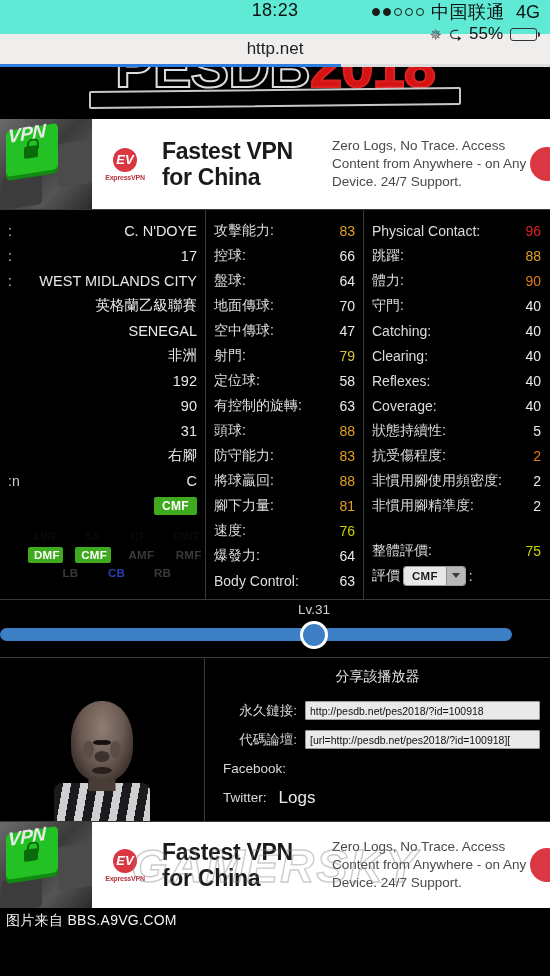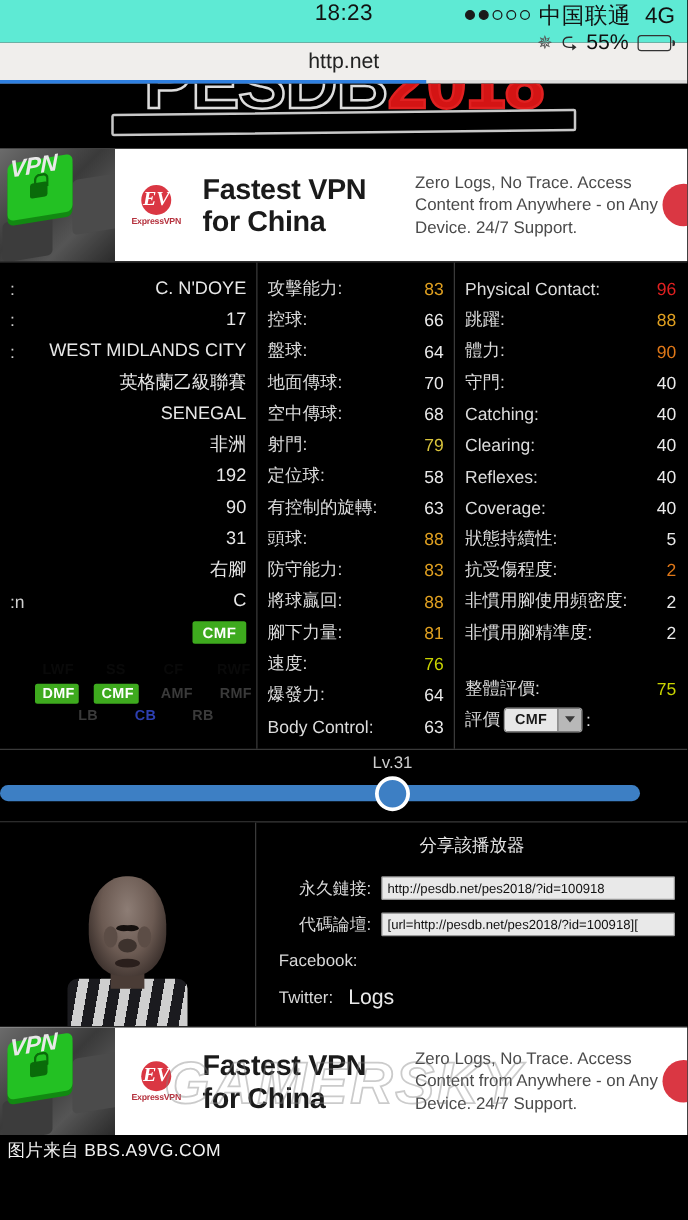--- a/index.html
+++ b/index.html
@@ -98,22 +98,22 @@
     background:#0a6b0a; border-radius:2px; transform:skewY(-9deg);
   }
   .ad-lock:before {
     content:""; position:absolute; left:3px; top:-7px; width:8px; height:9px;
     border:2.5px solid #0a6b0a; border-bottom:none; border-radius:5px 5px 0 0;
   }
   .ad-body { flex:1; display:flex; align-items:center; padding:0 6px; gap:10px; position:relative; }
   .ev-logo { flex:none; text-align:center; width:54px; }
   .ev-mark {
     width:24px; height:24px; border-radius:50%; background:#da3743;
-    margin:0 auto 2px; color:#fff; font-size:16px; font-weight:bold;
-    line-height:24px; font-style:italic;font-family:Liberation Serif, serif;
+    margin:0 auto 2px; color:#fff; font-size:13px; font-weight:bold;
+    line-height:24px; font-style:italic;
   }
   .ev-name { font-size:7px; color:#b5323e; font-weight:bold; letter-spacing:-.2px; }
   .ad-head {
     font-size:23px; font-weight:bold; color:#1a1a1a; line-height:1.15;
     letter-spacing:-.3px; flex:none; width:160px;
   }
   .ad-sub { font-size:13.5px; color:#4a4a4a; line-height:1.32; flex:1; }
   .ad-cta {
     position:absolute; right:-14px; top:50%; transform:translateY(-50%);
     width:34px; height:34px; border-radius:50%; background:#da3743;
@@ -430,21 +430,21 @@
             <div class="row">
               <span class="lbl">盤球:</span>
               <span class="val v-white">64</span>
             </div>
             <div class="row">
               <span class="lbl">地面傳球:</span>
               <span class="val v-white">70</span>
             </div>
             <div class="row">
               <span class="lbl">空中傳球:</span>
-              <span class="val v-white">68</span>
+              <span class="val v-white">47</span>
             </div>
             <div class="row">
               <span class="lbl">射門:</span>
               <span class="val v-yellow">79</span>
             </div>
             <div class="row">
               <span class="lbl">定位球:</span>
               <span class="val v-white">58</span>
             </div>
             <div class="row">

